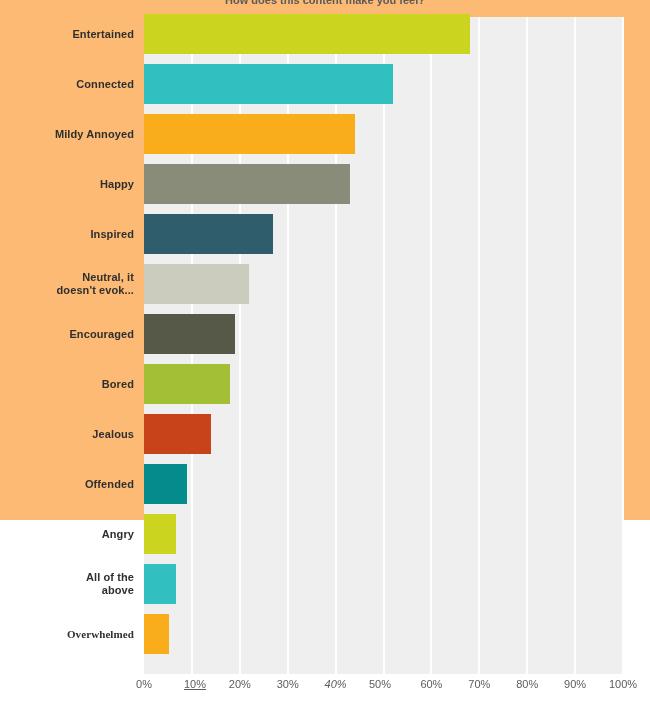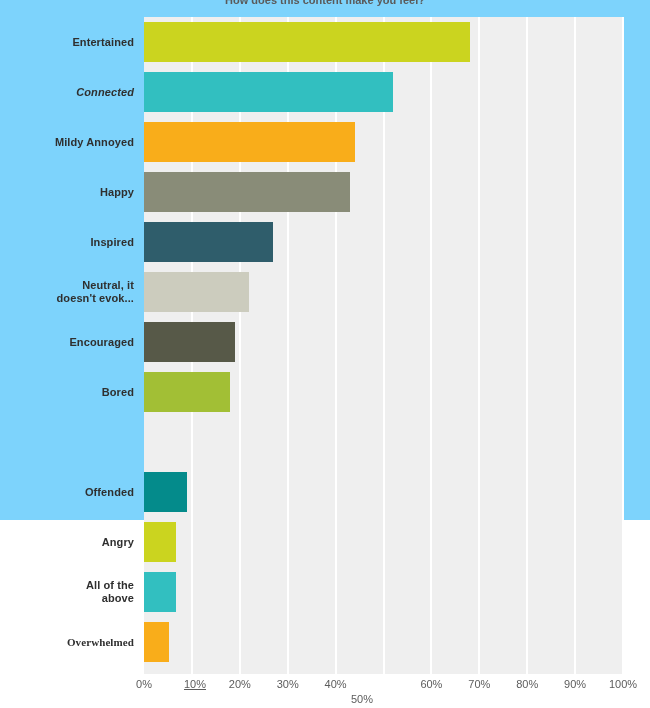--- a/index.html
+++ b/index.html
@@ -10,21 +10,21 @@
   body {
     width: 650px;
     height: 708px;
     font-family: "Liberation Sans", sans-serif;
     overflow: hidden;
   }
   #chart-root {
     position: relative;
     width: 650px;
     height: 520px;
-    background: #7dd3fc;
+    background: #fdba74;
   }
   
   #chart-title {
     position: absolute;
     top: -7px;
     left: 0;
     width: 650px;
     text-align: center;
     font-size: 11px;
     font-weight: bold;
@@ -47,21 +47,21 @@
     position: absolute;
     top: 0;
     bottom: 0;
     width: 2px;
     background: #ffffff;
   }
   
   #rows {
     position: absolute;
     left: 0;
-    top: 17px;
+    top: 9px;
     width: 650px;
     height: 657px;
   }
   .row {
     position: absolute;
     left: 0;
     width: 650px;
     height: 50px;
   }
   .row-label {
@@ -123,21 +123,21 @@
         <div class="gridline" style="left: 430.1px;"></div>
         <div class="gridline" style="left: 478px;"></div>
       </div>
   </div>
 
   <div id="rows">
       <div class="row" style="top: 0px;">
         <div class="row-label">Entertained</div>
         <div class="bar" title="Entertained: 68%" style="width: 325.72px; background: rgb(203, 212, 31);"></div>
       </div>
-      <div class="row" style="top: 50px; font-style: italic;">
+      <div class="row" style="top: 50px;">
         <div class="row-label">Connected</div>
         <div class="bar" title="Connected: 52%" style="width: 249.08px; background: rgb(50, 191, 192);"></div>
       </div>
       <div class="row" style="top: 150px;">
         <div class="row-label">Happy</div>
         <div class="bar" title="Happy: 43%" style="width: 205.97px; background: rgb(137, 140, 120);"></div>
       </div>
       <div class="row" style="top: 100px;">
         <div class="row-label">Mildy Annoyed</div>
         <div class="bar" title="Mildy Annoyed: 44%" style="width: 210.76px; background: rgb(249, 173, 26);"></div>
@@ -156,20 +156,24 @@
         <div class="bar" title="Neutral, it doesn't evok...: 22%" style="width: 105.38px; background: rgb(204, 204, 190);"></div>
       </div>
       <div class="row" style="top: 300px;">
         <div class="row-label">Encouraged</div>
         <div class="bar" title="Encouraged: 19%" style="width: 91.01px; background: rgb(87, 89, 72);"></div>
       </div>
       <div class="row" style="top: 350px;">
         <div class="row-label">Bored</div>
         <div class="bar" title="Bored: 18%" style="width: 86.22px; background: rgb(162, 191, 53);"></div>
       </div>
+      <div class="row" style="top: 400px;">
+        <div class="row-label">Jealous</div>
+        <div class="bar" title="Jealous: 14%" style="width: 67.06px; background: rgb(201, 67, 26);"></div>
+      </div>
       <div class="row" style="top: 450px;">
         <div class="row-label">Offended</div>
         <div class="bar" title="Offended: 9%" style="width: 43.11px; background: rgb(4, 139, 139);"></div>
       </div>
       <div class="row" style="top: 500px; padding-left: 20px;">
         <div class="row-label">Angry</div>
         <div class="bar" title="Angry: 6.7%" style="width: 32.093px; background: rgb(203, 212, 31);"></div>
       </div>
       <div class="row" style="top: 550px;">
         <div class="row-label">
@@ -184,22 +188,22 @@
         <div class="row-label">Overwhelmed</div>
         <div class="bar" title="Overwhelmed: 5.2%" style="width: 24.908px; background: rgb(249, 173, 26);"></div>
       </div>
     </div>
 
   <div id="x-axis">
       <div class="x-tick" style="left: 144px;">0%</div>
       <div class="x-tick" style="left: 195px; text-decoration: underline;">10%</div>
       <div class="x-tick" style="left: 239.8px;">20%</div>
       <div class="x-tick" style="left: 287.7px;">30%</div>
-      <div class="x-tick" style="left: 335.6px;">40%</div>
-      <div class="x-tick" style="left: 362px; margin-top: 15px;">50%</div>
+      <div class="x-tick" style="left: 335.6px; font-style: italic;">40%</div>
+      <div class="x-tick" style="left: 380px;">50%</div>
       <div class="x-tick" style="left: 431.4px;">60%</div>
       <div class="x-tick" style="left: 479.3px; text-align: center;">70%</div>
       <div class="x-tick" style="left: 527.2px; text-align: center;">80%</div>
       <div class="x-tick" style="left: 575.1px;">90%</div>
       <div class="x-tick" style="left: 623px;">100%</div>
     </div>
 
 </div>
 
 </body></html>

